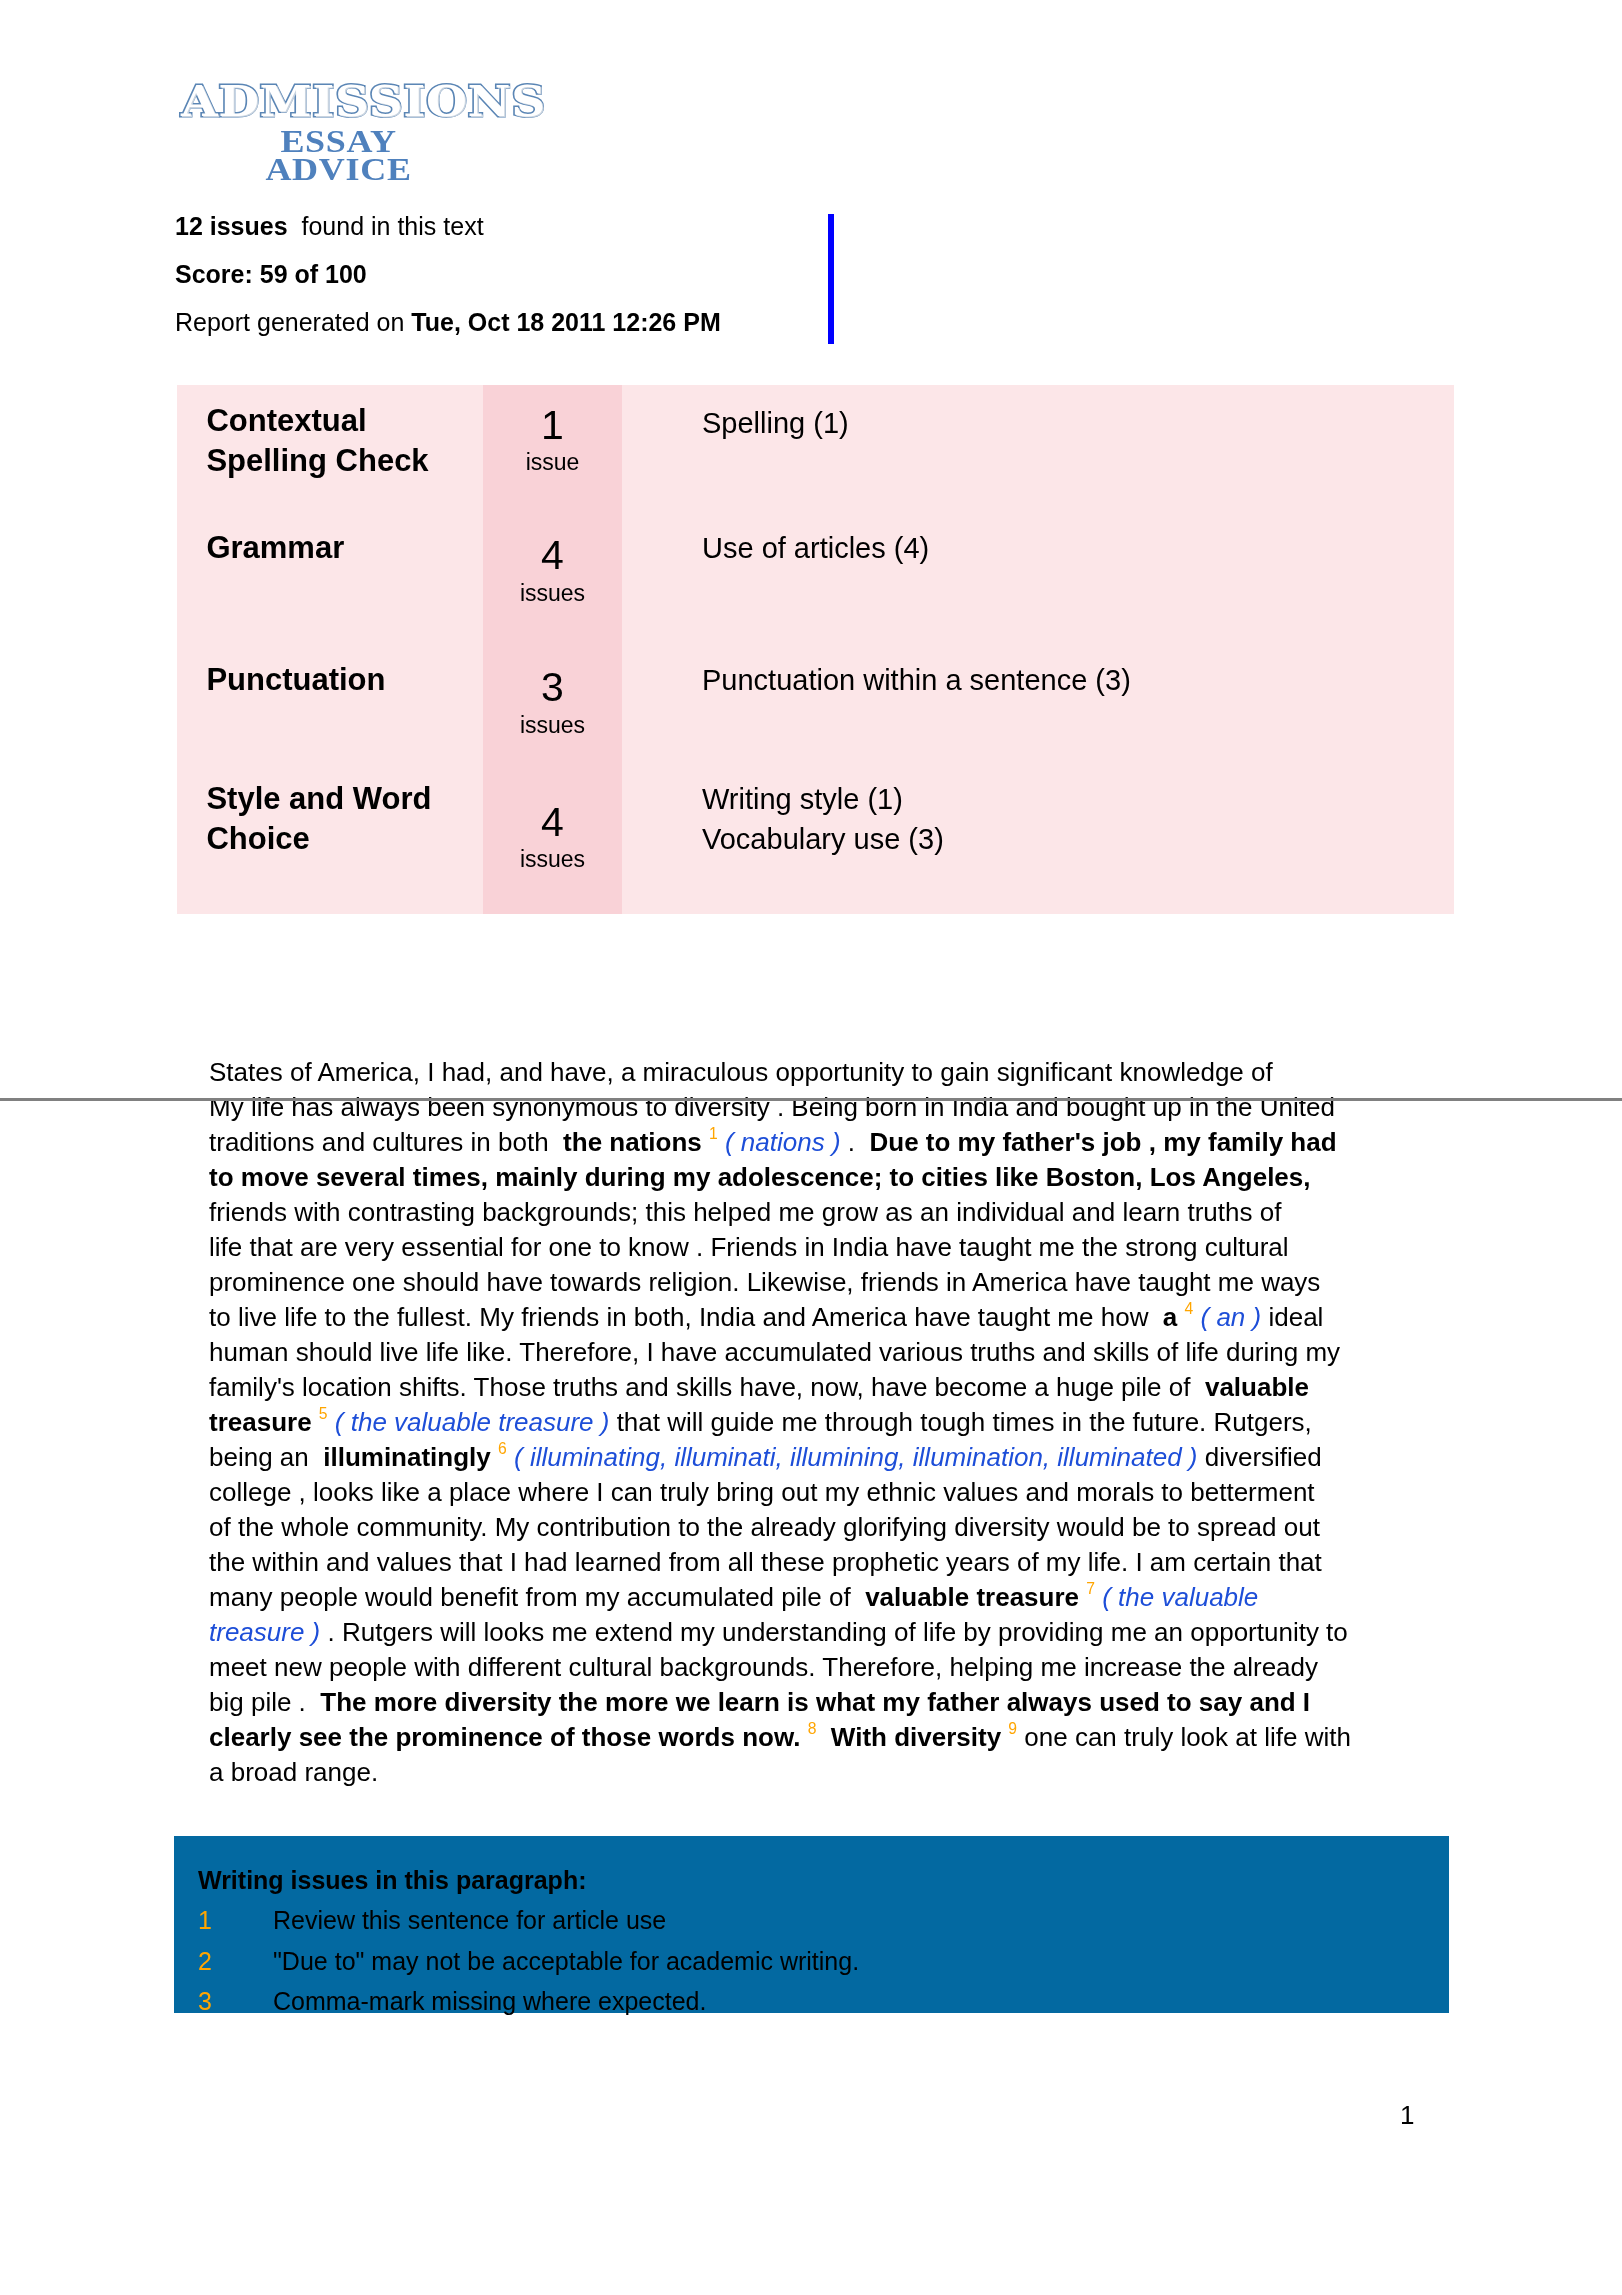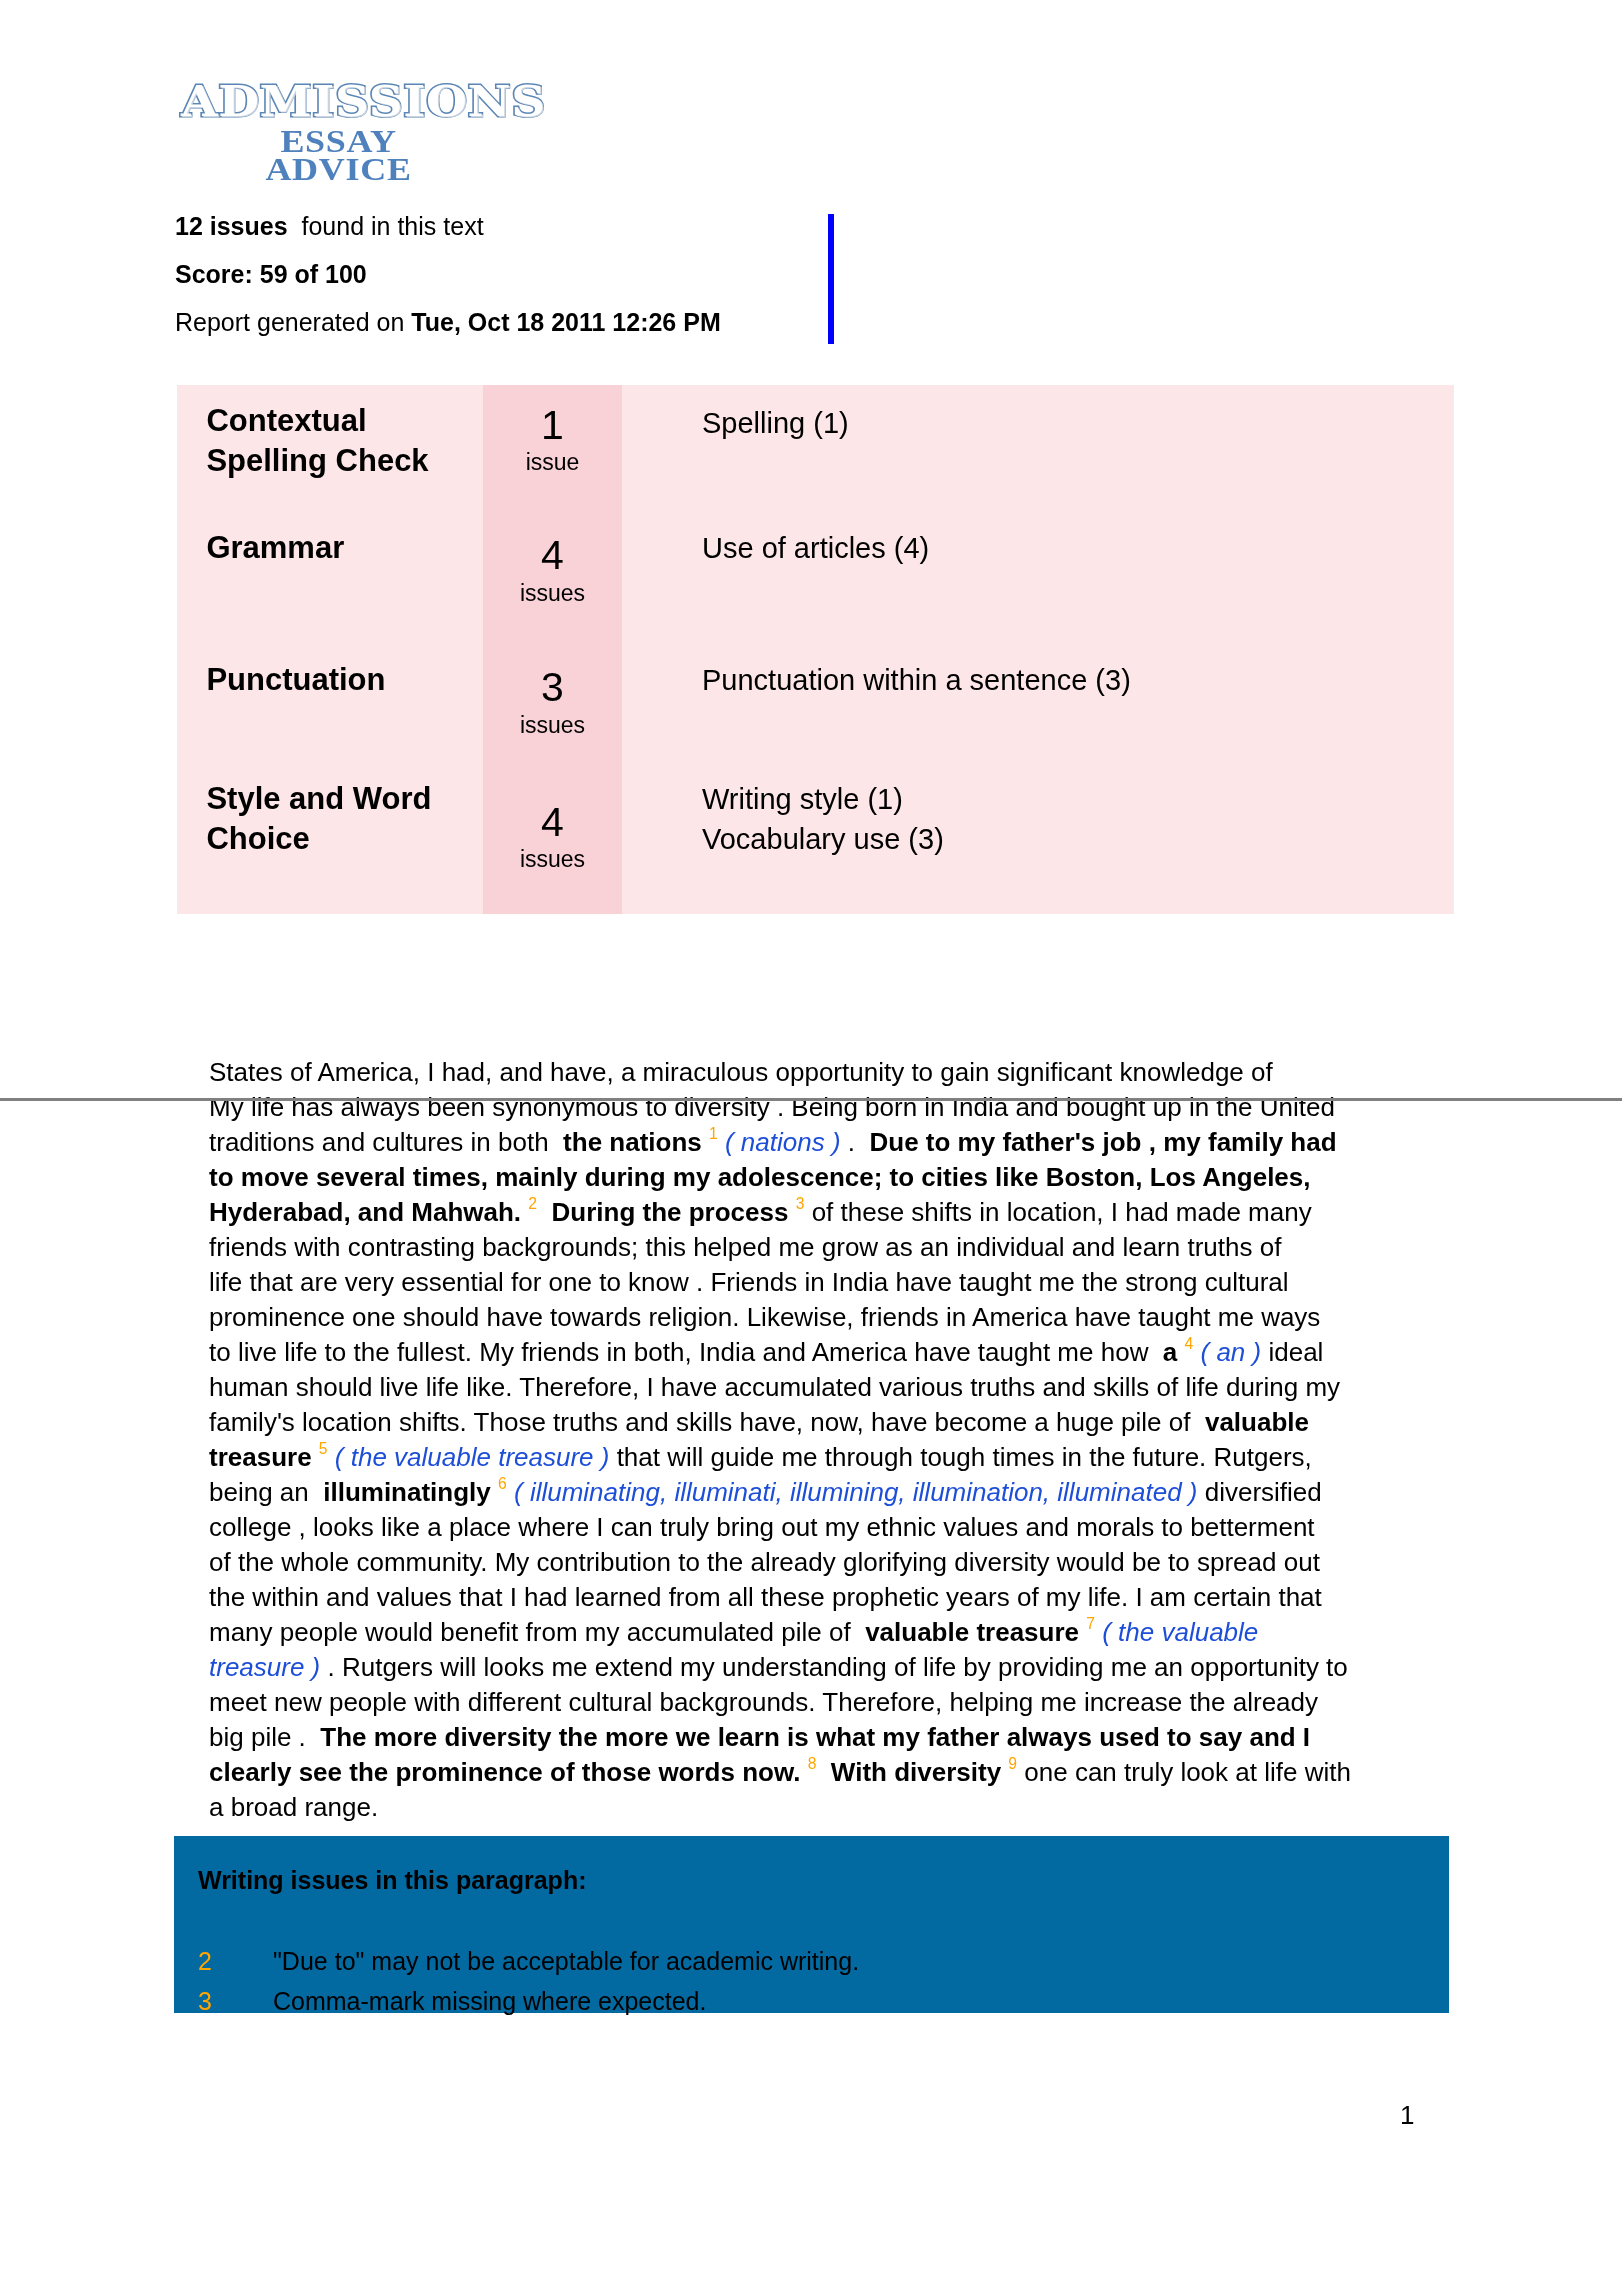--- a/index.html
+++ b/index.html
@@ -117,21 +117,20 @@
   </div>
 </div>
 
 <div class="hline"></div>
 
 <div class="essay" id="essay">
     <div class="ln"><span>States of America, I had, and have, a miraculous opportunity to gain significant knowledge of</span></div>
     <div class="ln"><span>My life has always been synonymous to diversity . Being born in India and bought up in the United</span></div>
     <div class="ln"><span>traditions and cultures in both  </span><span class="hl">the nations</span><span> </span><span class="sup">1</span><span> </span><span class="sugg">( nations )</span><span> .  </span><span class="hl">Due to my father's job , my family had</span></div>
     <div class="ln"><span class="hl">to move several times, mainly during my adolescence; to cities like Boston, Los Angeles,</span></div>
-    <div class="ln"><span class="hl">Hyderabad, and Mahwah.</span><span> </span><span class="sup">2</span><span>  </span><span class="hl">During the process</span><span> </span><span class="sup">3</span><span> of these shifts in location, I had made many</span></div>
     <div class="ln"><span>friends with contrasting backgrounds; this helped me grow as an individual and learn truths of</span></div>
     <div class="ln"><span>life that are very essential for one to know . Friends in India have taught me the strong cultural</span></div>
     <div class="ln"><span>prominence one should have towards religion. Likewise, friends in America have taught me ways</span></div>
     <div class="ln"><span>to live life to the fullest. My friends in both, India and America have taught me how  </span><span class="hl">a</span><span> </span><span class="sup">4</span><span> </span><span class="sugg">( an )</span><span> ideal</span></div>
     <div class="ln"><span>human should live life like. Therefore, I have accumulated various truths and skills of life during my</span></div>
     <div class="ln"><span>family's location shifts. Those truths and skills have, now, have become a huge pile of  </span><span class="hl">valuable</span></div>
     <div class="ln"><span class="hl">treasure</span><span> </span><span class="sup">5</span><span> </span><span class="sugg">( the valuable treasure )</span><span> that will guide me through tough times in the future. Rutgers,</span></div>
     <div class="ln"><span>being an  </span><span class="hl">illuminatingly</span><span> </span><span class="sup">6</span><span> </span><span class="sugg">( illuminating, illuminati, illumining, illumination, illuminated )</span><span> diversified</span></div>
     <div class="ln"><span>college , looks like a place where I can truly bring out my ethnic values and morals to betterment</span></div>
     <div class="ln"><span>of the whole community. My contribution to the already glorifying diversity would be to spread out</span></div>
@@ -139,18 +138,19 @@
     <div class="ln"><span>many people would benefit from my accumulated pile of  </span><span class="hl">valuable treasure</span><span> </span><span class="sup">7</span><span> </span><span class="sugg">( the valuable</span></div>
     <div class="ln"><span class="sugg">treasure )</span><span> . Rutgers will looks me extend my understanding of life by providing me an opportunity to</span></div>
     <div class="ln"><span>meet new people with different cultural backgrounds. Therefore, helping me increase the already</span></div>
     <div class="ln"><span>big pile .  </span><span class="hl">The more diversity the more we learn is what my father always used to say and I</span></div>
     <div class="ln"><span class="hl">clearly see the prominence of those words now.</span><span> </span><span class="sup">8</span><span>  </span><span class="hl">With diversity</span><span> </span><span class="sup">9</span><span> one can truly look at life with</span></div>
     <div class="ln"><span>a broad range.</span></div>
   </div>
 
 <div class="notes">
   <div class="title">Writing issues in this paragraph:</div>
+  <div class="item" style="top:68px"><span class="n">1</span><span>Review this sentence for article use</span></div>
   <div class="item" style="top:109px"><span class="n">2</span><span>"Due to" may not be acceptable for academic writing.</span></div>
   <div class="item" style="top:149px"><span class="n">3</span><span>Comma-mark missing where expected.</span></div>
 </div>
 
 <div class="page-num">1</div>
 
 
 </body></html>

